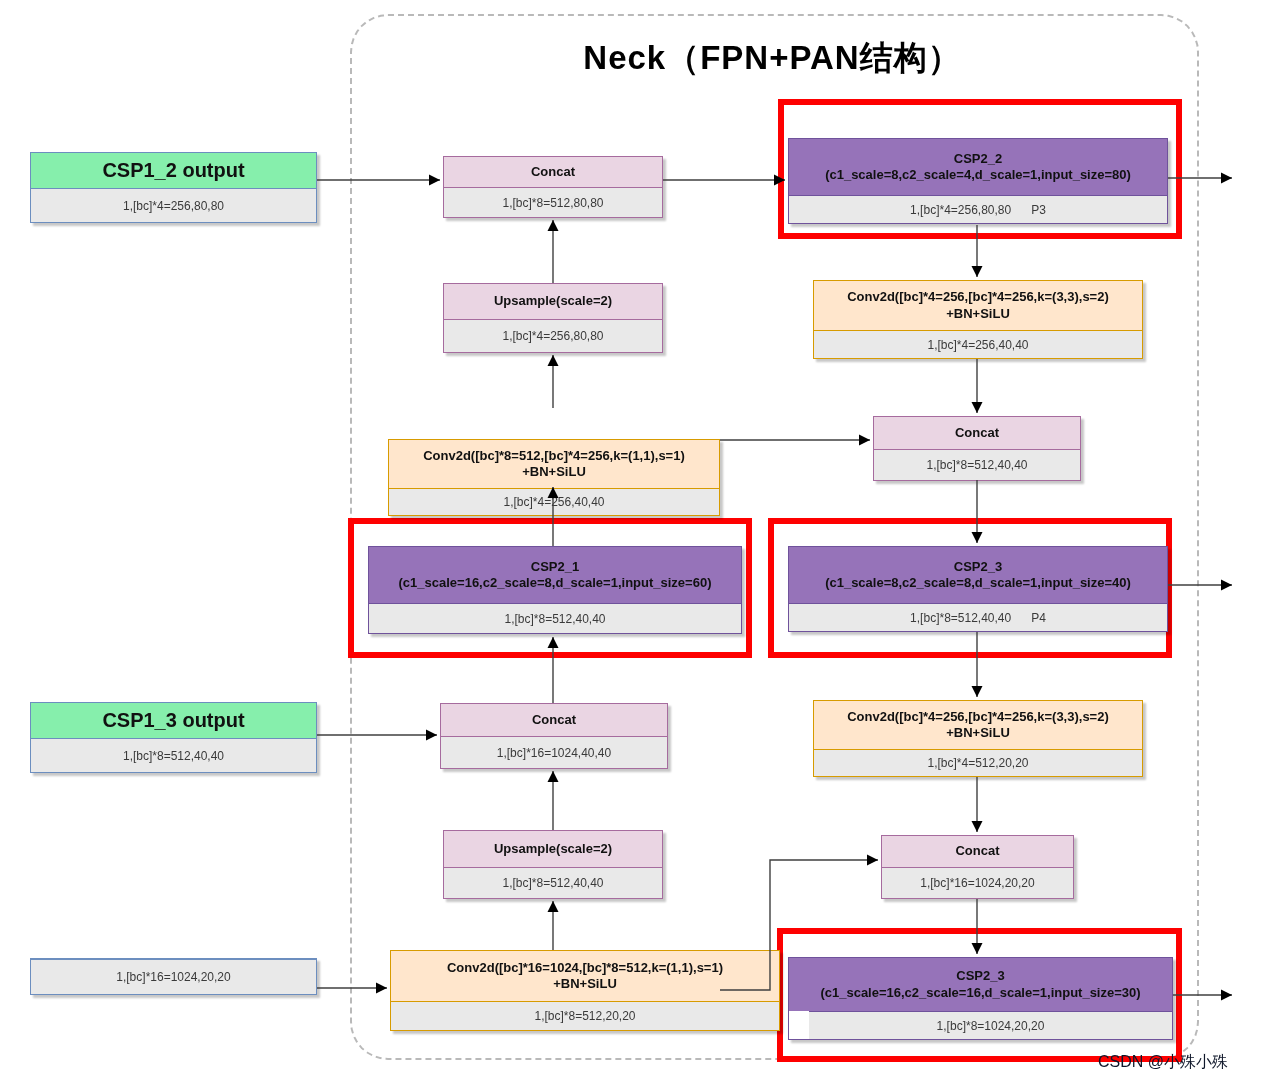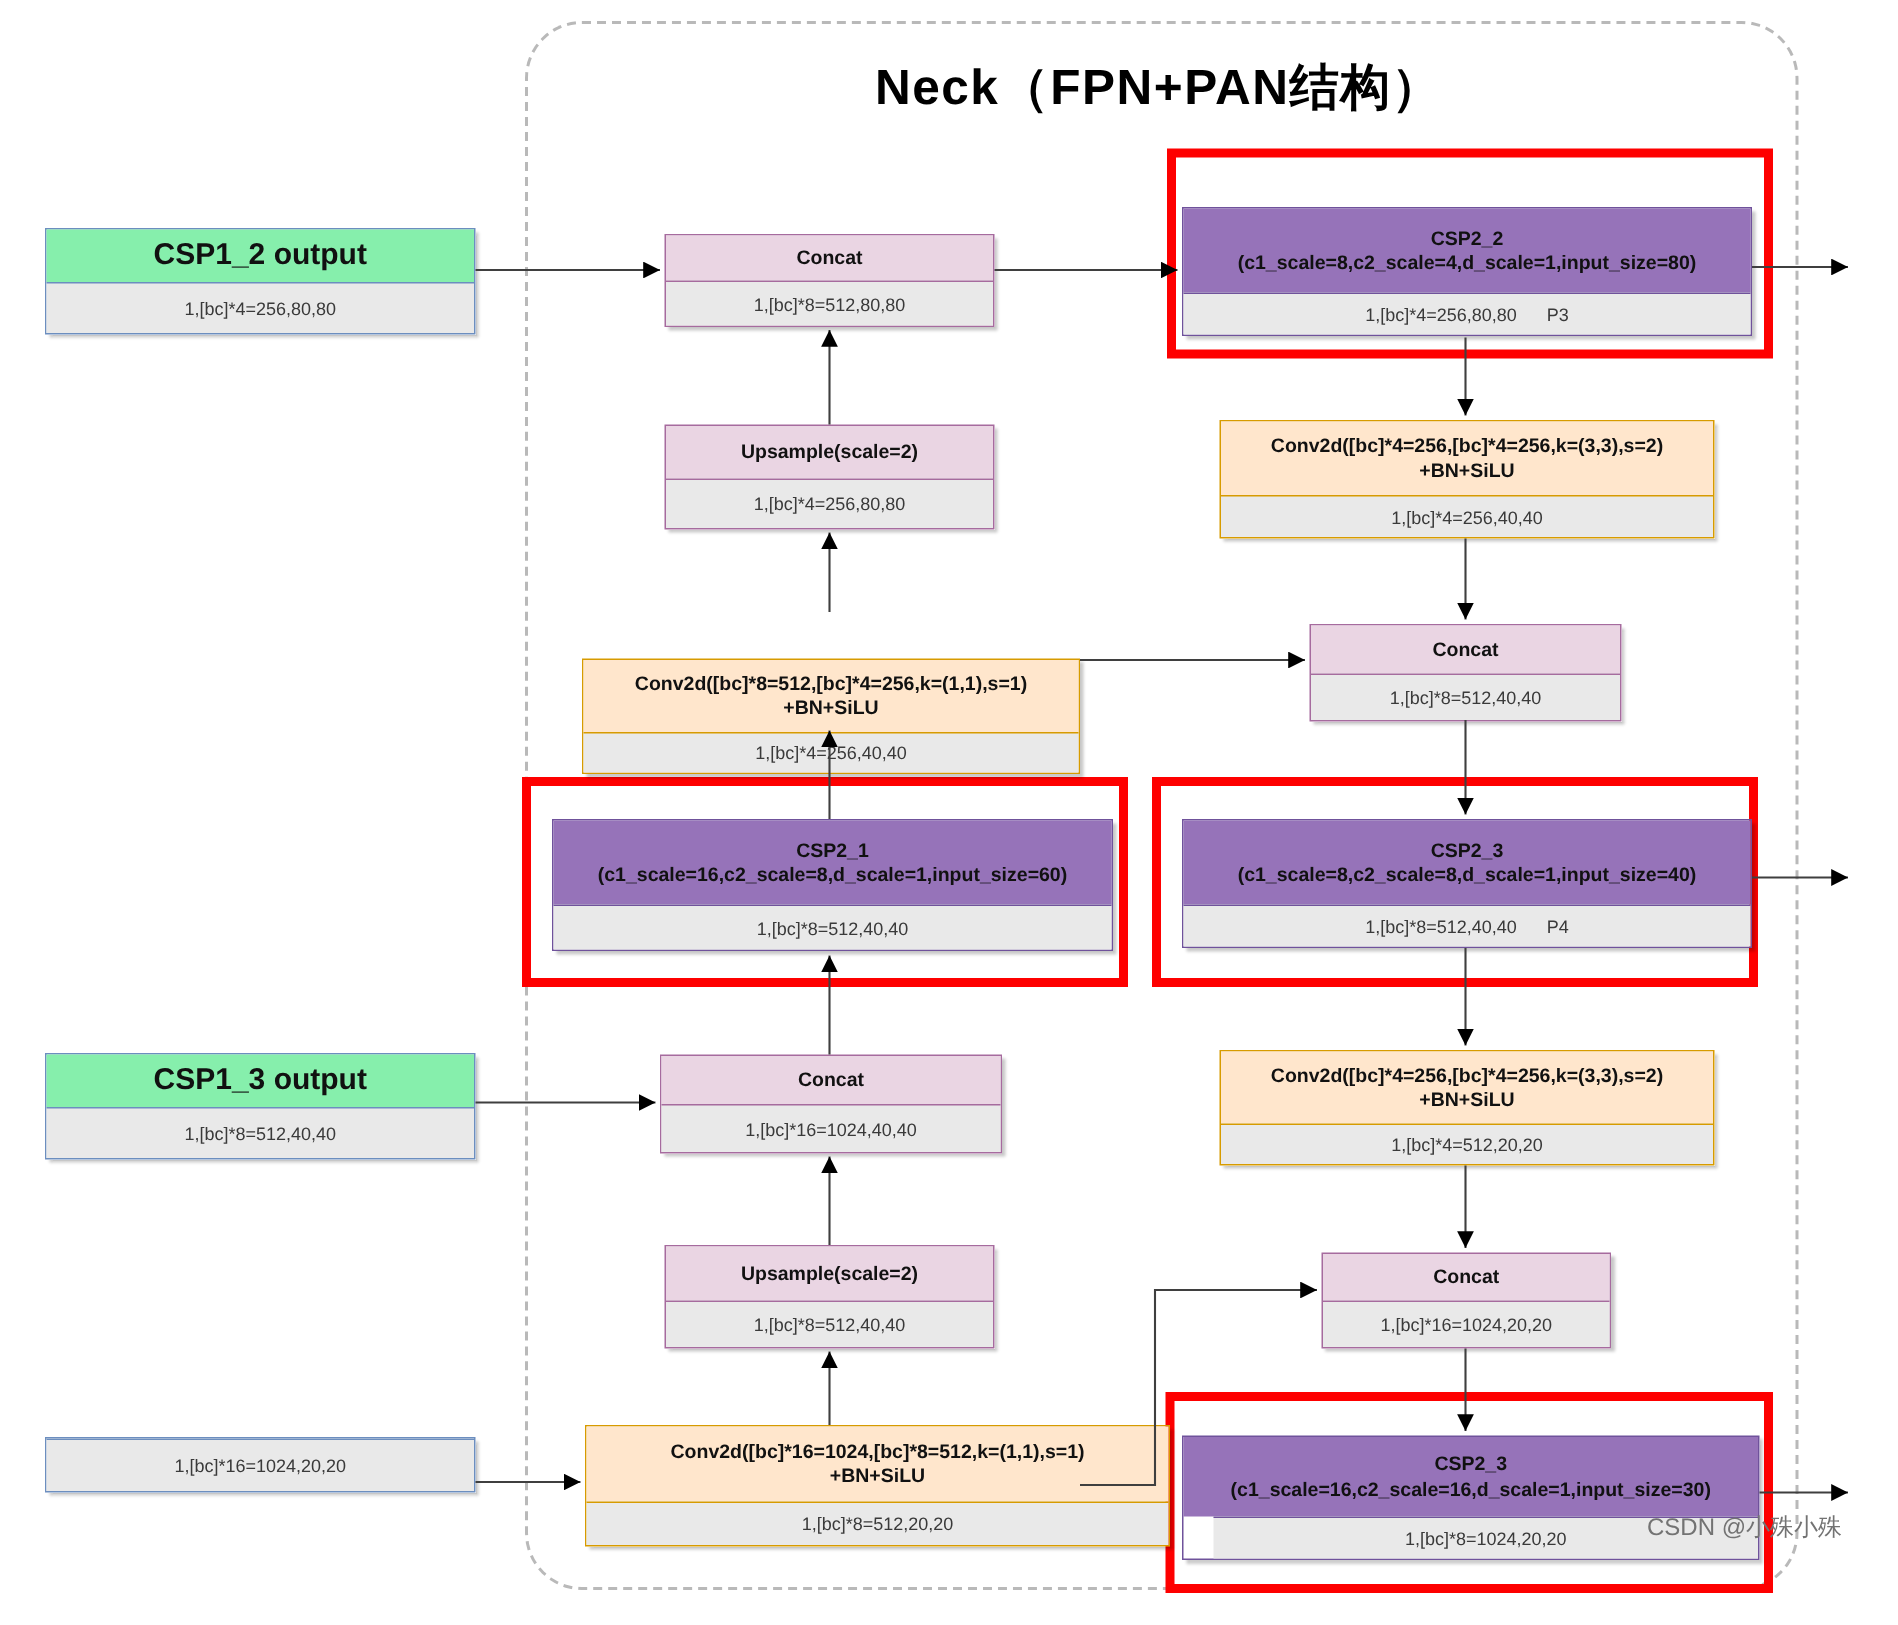--- a/index.html
+++ b/index.html
@@ -18,21 +18,21 @@
   .blue{border:1px solid #6c8ebf;}   .blue .hd{background:#86efac;font-size:20px;}
   .blue .sub{border-top:1px solid #6c8ebf;}
   .pink{border:1px solid #a66b9e;}   .pink .hd{background:#ead5e3;font-size:13px;}
   .pink .sub{border-top:1px solid #a66b9e;}
   .purple{border:1px solid #6f529b;} .purple .hd{background:#9673b9;font-size:13px;}
   .purple .sub{border-top:1px solid #6f529b;}
   .orange{border:1px solid #d79b00;} .orange .hd{background:#ffe6cc;font-size:13px;}
   .orange .sub{border-top:1px solid #d79b00;}
   .tag{margin-left:20px;}
   .wires{position:absolute;left:0;top:0;pointer-events:none;}
-  .watermark{position:absolute;left:1098px;top:1008px;font-size:16px;color:#737373;}
+  .watermark{position:absolute;left:1098px;top:1052px;font-size:16px;color:#0f172a;}
 </style>
 </head>
 <body>
 
 <div class="canvas">
 
   <div class="container"></div>
   <div class="title">Neck（FPN+PAN结构）</div>
 
   <div class="hl" style="left:778px;top:99px;width:404px;height:140px;"></div>

